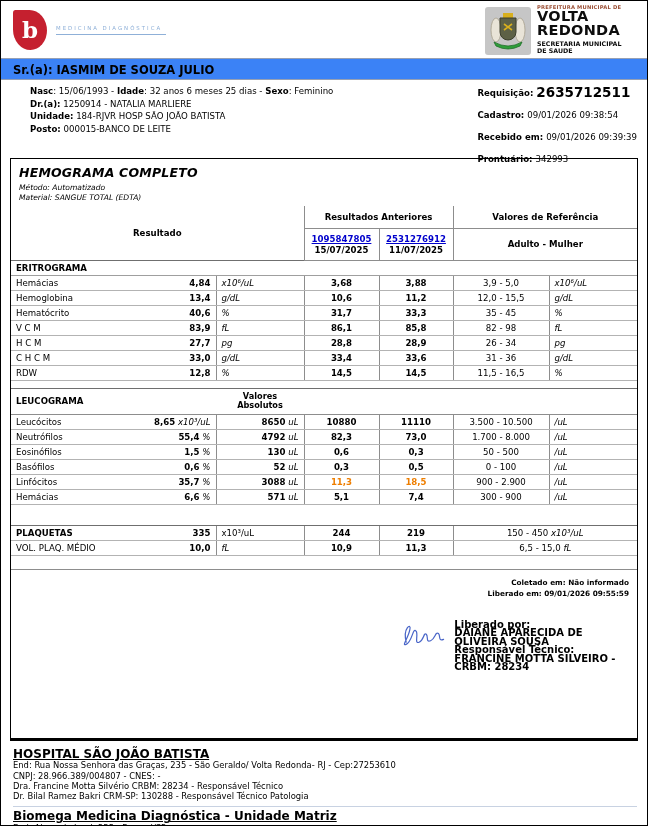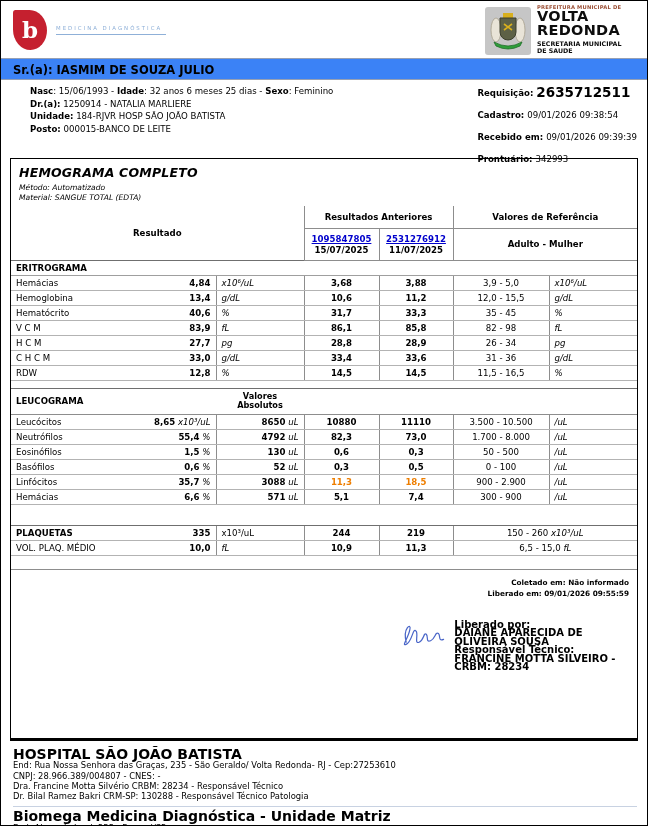--- a/index.html
+++ b/index.html
@@ -62,21 +62,21 @@
   .abshd { font-size:8.2px; font-weight:bold; text-align:center; line-height:9px; white-space:normal; }
   .gap8 td { height:8px; }
   .gap20 td { height:21px; }
   .endrow td { height:14px; border-bottom:1px solid #8d8d8d; }
   
   .release { text-align:right; padding:7px 8px 0; font-size:7.3px; font-weight:bold; line-height:11.5px; }
   .sig { display:flex; margin:16px 0 0 388px; gap:5px; align-items:flex-start; }
   .sig-txt { font-size:10px; font-weight:bold; line-height:8.6px; padding-top:5px; }
   
   .footer { padding:8px 10px 0 12px; font-size:8.4px; line-height:10.3px; }
-  .f-name { font-weight:bold; font-size:14px; margin-bottom:1px; }
+  .f-name { font-weight:bold; font-size:12px; margin-bottom:1px;text-decoration:underline; }
   .f-div { border-top:1px solid #c8d2e2; margin:5px 0 4px; }
 </style>
 </head>
 <body>
 
 <div class="page">
 
   <div class="hdr">
     <div class="logo">
       <div class="drop">
@@ -367,21 +367,21 @@
         <tr class="data">
           <td class="ht">
               <div class="c1w">
                 <span style="font-weight:bold">PLAQUETAS</span>
                 <span class="v">335</span>
               </div>
             </td>
           <td class="vln ht">x10³/uL</td>
           <td class="vln cc ht">244</td>
           <td class="vln cc ht">219</td>
-          <td colspan="2" class="vln cn ht"><span>150 - 260 </span><span class="it">x10³/uL</span></td>
+          <td colspan="2" class="vln cn ht"><span>150 - 450 </span><span class="it">x10³/uL</span></td>
         </tr>
         <tr class="data">
           <td>
               <div class="c1w">
                 <span>VOL. PLAQ. MÉDIO</span>
                 <span class="v">10,0</span>
               </div>
             </td>
           <td class="vln it">fL</td>
           <td class="vln cc">10,9</td>

